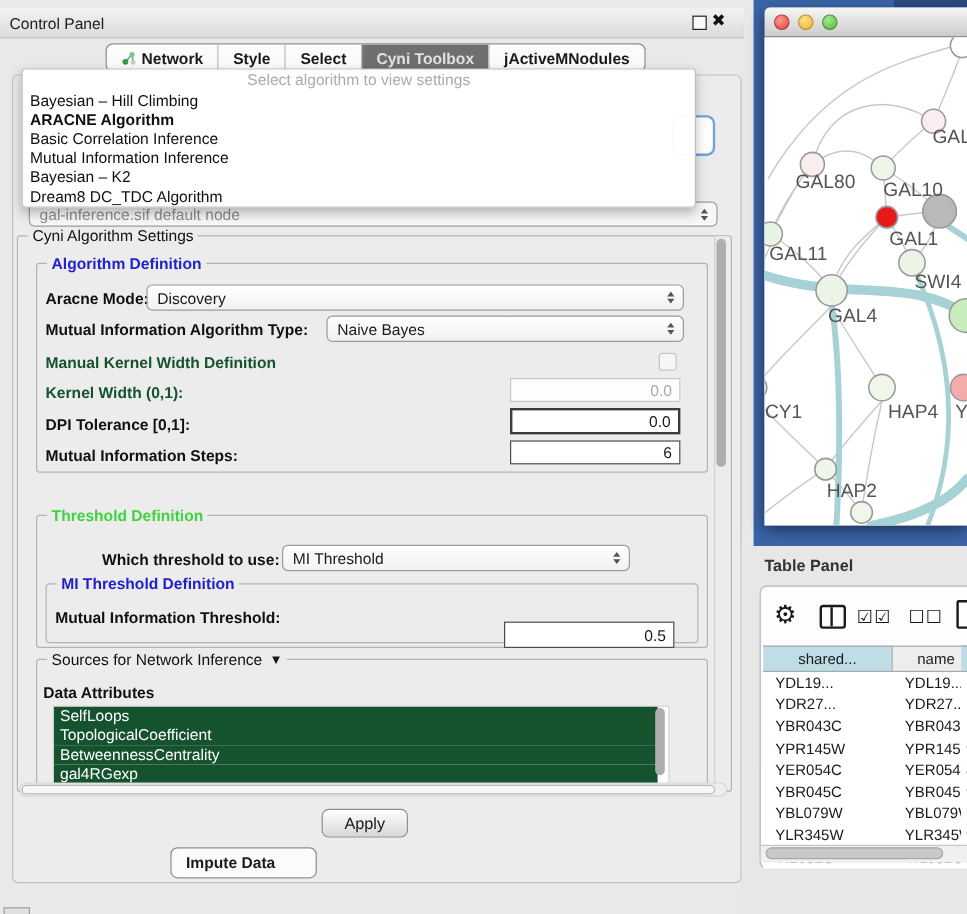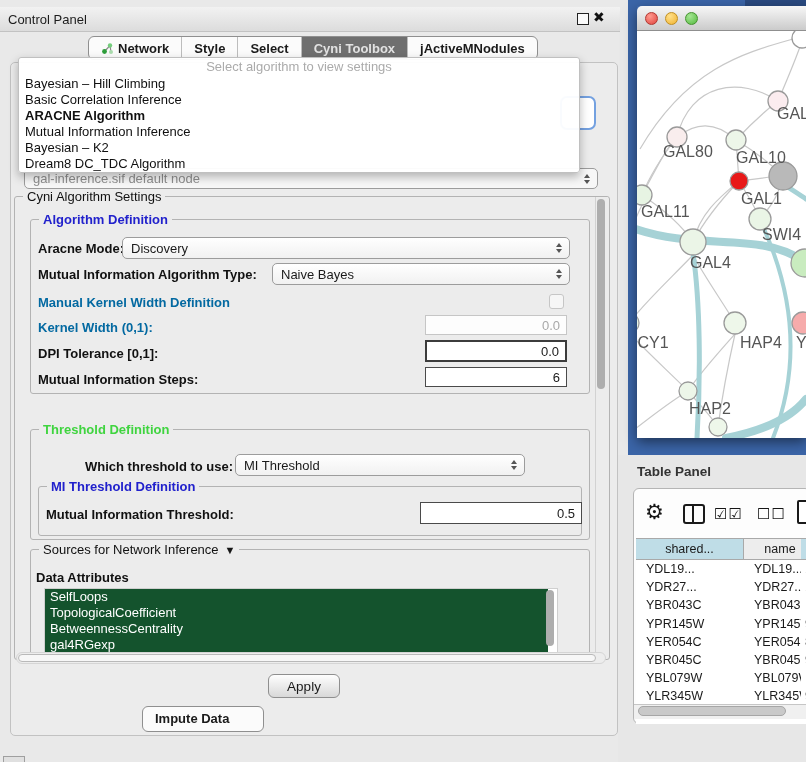--- a/index.html
+++ b/index.html
@@ -24,21 +24,21 @@
   .tri-up{width:0;height:0;border-left:3.5px solid transparent;border-right:3.5px solid transparent;border-bottom:4.5px solid #555;}
   .tri-dn{width:0;height:0;border-left:3.5px solid transparent;border-right:3.5px solid transparent;border-top:4.5px solid #555;}
   .dropdown{left:18px;top:57px;width:560px;height:114px;background:rgba(255,255,255,0.96);
             border:1px solid #c0c0c0;border-radius:3px;box-shadow:0 4px 10px rgba(0,0,0,0.28);z-index:40;}
   .dd-prompt{height:18px;line-height:18px;text-align:center;color:#ababab;font-size:13px;}
   .dd-item{height:16px;line-height:16px;padding-left:6px;font-size:13px;color:#101010;}
   .dd-item.bold{font-weight:bold;}
   .group{border:1px solid #b3b3b3;border-radius:3px;}
   .group-label{position:absolute;top:-8px;left:8px;background:#ececec;padding:0 4px;font-size:13px;white-space:nowrap;}
   .lbl{font-size:13px;font-weight:bold;color:#111;white-space:nowrap;}
-  .lbl.dis{color:#0369a1;}
+  .lbl.dis{color:#14532d;}
   .num{background:#fff;border:1px solid #b9b9b9;font-size:13px;display:flex;align-items:center;
        justify-content:flex-end;padding-right:6px;box-sizing:border-box;}
   .num.dis{color:#a8a8a8;border-color:#c6c6c6;background:#fdfdfd;}
   .num.strong{border:2px solid #3c3c3c;}
   .num.med{border:1px solid #4a4a4a;}
   .chk{width:13px;height:13px;border:1px solid #c6c6c6;border-radius:3px;background:#f6f6f6;}
   .attr-item{height:16px;line-height:16px;padding-left:5px;font-size:13px;color:#fff;background:#14532d;}
   .sb-track-v{background:#ececec;border-left:1px solid #d2d2d2;}
   .sb-thumb{background:#aeaeae;border-radius:5px;}
   .applybtn{display:flex;align-items:center;justify-content:center;font-size:13.5px;
@@ -105,22 +105,22 @@
     <span class="val" style="color:#8e8e8e;">gal-inference.sif default node</span>
     <span class="stepper">
         <span class="tri-up"></span>
         <span class="tri-dn"></span>
       </span>
   </div>
 
   <div class="a dropdown">
     <div class="dd-prompt">Select algorithm to view settings</div>
     <div class="dd-item">Bayesian – Hill Climbing</div>
+    <div class="dd-item bold">ARACNE Algorithm</div>
     <div class="dd-item">Basic Correlation Inference</div>
-    <div class="dd-item bold">ARACNE Algorithm</div>
     <div class="dd-item">Mutual Information Inference</div>
     <div class="dd-item">Bayesian – K2</div>
     <div class="dd-item">Dream8 DC_TDC Algorithm</div>
   </div>
 
   <div class="a group" style="left:14px;top:196px;width:594px;height:462px;">
     <span class="group-label" style="color:#111;">Cyni Algorithm Settings</span>
   </div>
 
   <div class="a group" style="left:30px;top:219px;width:558px;height:173px;">
@@ -160,21 +160,21 @@
     <span class="val">MI Threshold</span>
     <span class="stepper">
         <span class="tri-up"></span>
         <span class="tri-dn"></span>
       </span>
   </div>
   <div class="a group" style="left:38px;top:486px;width:542px;height:48px;">
     <span class="group-label" style="color:#2121cc;font-weight:bold;">MI Threshold Definition</span>
   </div>
   <div class="a lbl" style="left:46px;top:507px;">Mutual Information Threshold:</div>
-  <div class="a num med" style="left:420px;top:502px;width:162px;height:22px;">0.5</div>
+  <div class="a num med" style="left:420px;top:518px;width:142px;height:22px;">0.5</div>
 
   <div class="a group" style="left:30px;top:549px;width:558px;height:104px;">
     <span class="group-label" style="color:#111;display:flex;align-items:center;gap:6px;">
       <span>Sources for Network Inference</span>
       <span class="icon" style="font-size:11px;">▼</span>
     </span>
   </div>
   <div class="a lbl" style="left:36px;top:570px;">Data Attributes</div>
   <div class="a" style="left:44px;top:588px;width:512px;height:64px;background:#fff;border:1px solid #cfcfcf;">
     <div class="attr-item" style="width:498px;">SelfLoops</div>

